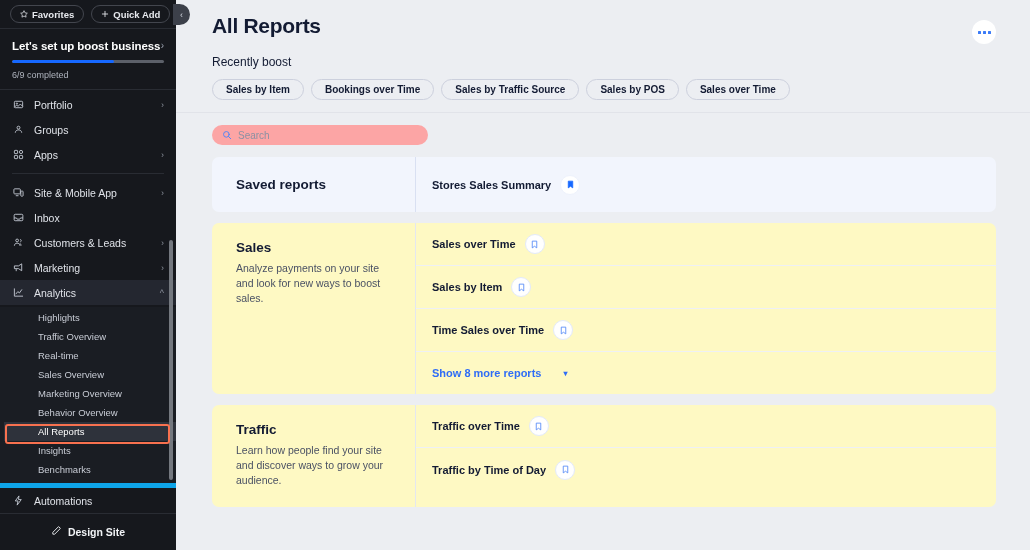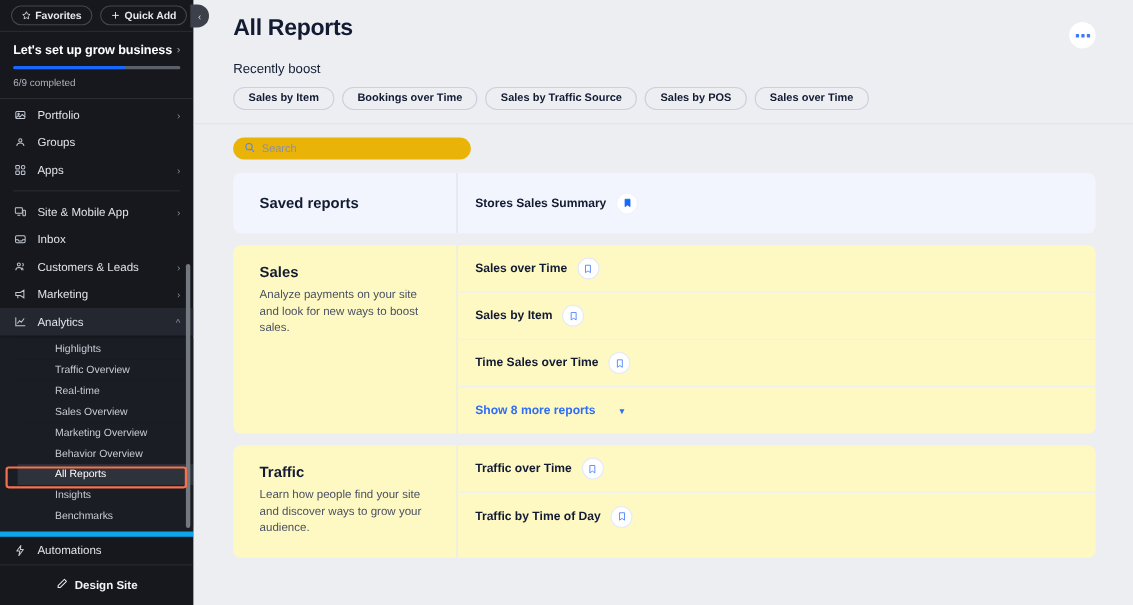--- a/index.html
+++ b/index.html
@@ -53,21 +53,21 @@
   .nav-item .ico { width:13px; height:13px; flex:0 0 13px; display:flex; align-items:center; justify-content:center; color:#c3c8d2;}
   .nav-item .lbl { flex:1; }
   .nav-item .arr { color:#8c919c; font-size:9px; }
   .nav-item.active { background:#242730; }
   .sub-item {
     height: 19px; display:flex; align-items:center;
     padding-left: 34px; color:#c8ccd5; font-size:9.5px;
     background:#1a1d23;
   }
   .sub-item.selected { background:#2e323b; color:#ffffff; }
-  .sub-wrap { background:#1a1d23; padding: 1px 0 4px 16px; }
+  .sub-wrap { background:#1a1d23; padding: 1px 0 4px 4px; }
 
   .bottom-nav { border-top:5px solid #0ea5e9; }
   .design-bar {
     border-top:1px solid #292c33;
     height:36px; display:flex; align-items:center; justify-content:center; gap:6px;
     color:#f2f4f7; font-size:10.5px; font-weight:bold;
   }
 
   .sb-scrollbar {
     position:absolute; right:3px; top:240px; width:4px; height:240px;
@@ -108,21 +108,21 @@
   .chip {
     height:21px; padding:0 13px; border-radius:11px;
     border:1px solid #ccd0dd; background:transparent;
     color:#131b33; font-size:10px; font-weight:bold;
     display:flex; align-items:center; white-space:nowrap;
   }
   .divider-line { margin-top:12px; height:1px; background:#e1e3e9; width: calc(100% + 70px); margin-left:-36px; }
 
   .search-wrap { margin-top:12px; }
   .search-box {
-    width:216px; height:20px; background:#eab308; border-radius:10px;
+    width:216px; height:20px; background:#fca5a5; border-radius:10px;
     display:flex; align-items:center; gap:6px; padding: 0 10px;
   }
   .search-box input {
     border:none; outline:none; background:transparent;
     font-family:"Liberation Sans", sans-serif; font-size:10px; color:#5a6072; width:100%;
   }
   .search-box input::placeholder { color:#8b91a3; }
 
   .cards { margin-top:12px; }
   .card {
@@ -178,21 +178,21 @@
               <line x1="12" y1="4" x2="12" y2="20"></line>
               <line x1="4" y1="12" x2="20" y2="12"></line>
             </svg>
         </span>
         <span>Quick Add</span>
       </div>
     </div>
 
     <div class="setup-box">
       <div class="setup-row">
-        <div class="setup-title">Let's set up grow business</div>
+        <div class="setup-title">Let's set up boost business</div>
         <div class="chev">›</div>
       </div>
       <div class="prog-track">
         <div class="prog-fill" id="progFill" style="width: 67%;"></div>
       </div>
       <div class="setup-sub">6/9 completed</div>
     </div>
 
     <div class="nav-scroll">
 

